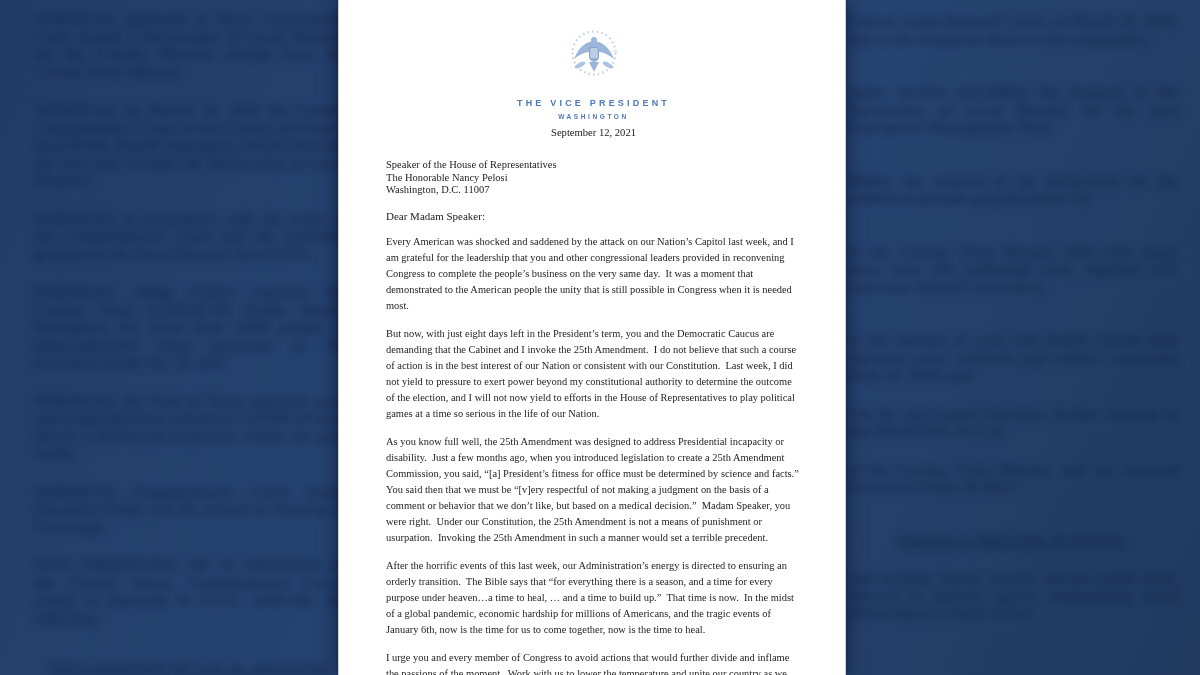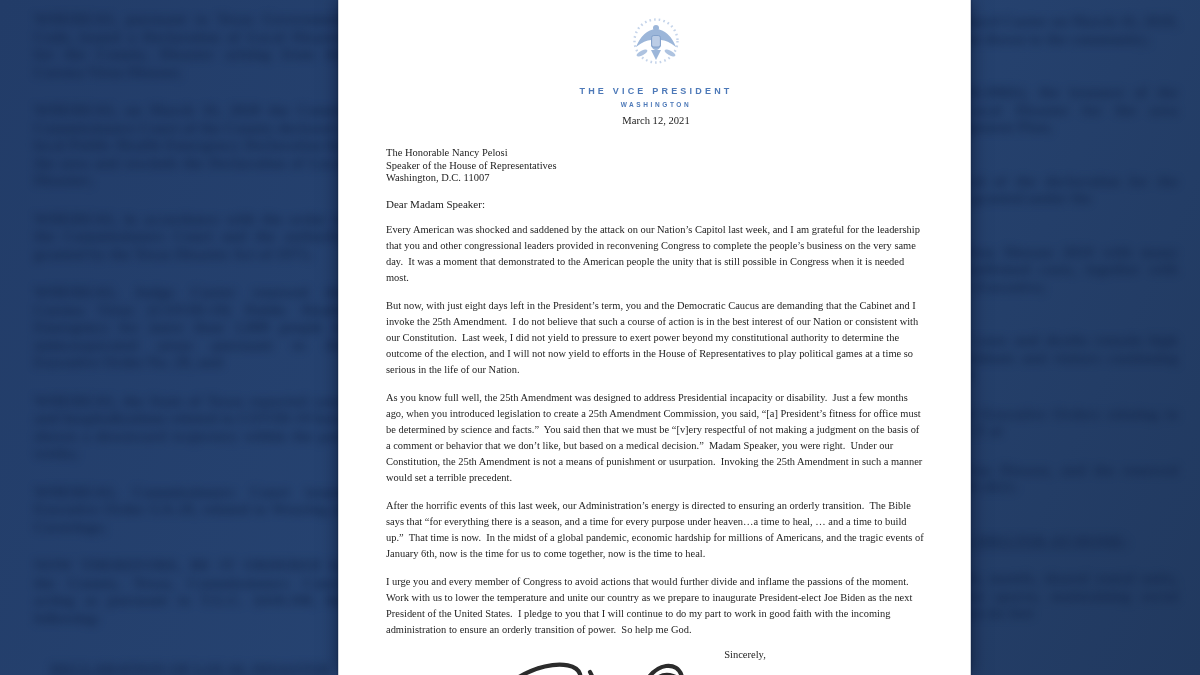--- a/index.html
+++ b/index.html
@@ -17,25 +17,25 @@
     filter:blur(4px); opacity:.92;
   }
   .bg-left  { left:34px;  width:312px; padding-top:10px; }
   .bg-right { left:848px; width:330px; padding-top:12px; }
   .bg-par { margin-bottom:21px; }
   .bg-heading { text-align:center; text-decoration:underline; margin:34px 0 20px 0; }
   .bg-gap-lg { margin-top:36px; }
 
   
   .page {
-    position:absolute; left:338px; top:0; width:633px; height:675px;
+    position:absolute; left:338px; top:0; width:508px; height:675px;
     background:#ffffff;
     border-left:1px solid #cdd2d9; border-right:1px solid #cdd2d9;
     box-shadow:0 0 16px rgba(3,10,30,.55), 0 0 2px rgba(3,10,30,.35);
-    padding:0 44px 0 47px; overflow:hidden; z-index:2;
+    padding:12px 44px 0 47px; overflow:hidden; z-index:2;
   }
 
   .seal { display:block; margin:17px auto 0 auto; width:52px; height:50px; filter:blur(.5px); }
 
   .lh-title {
     text-align:center; margin-top:19px;
     font-family:"Liberation Sans", sans-serif; font-weight:700;
     font-size:9px; letter-spacing:3.2px; color:#4d79b8;
   }
   .lh-sub {
@@ -94,25 +94,25 @@
       <path d="M5,30 Q12,13 25,12 Q38,13 45,30 Q36,23 30,23 L30,29 Q28,33 25,33 Q22,33 20,29 L20,23 Q14,23 5,30 Z" fill="#9cb6d9"></path>
       <circle cx="25" cy="11" r="3" fill="#9cb6d9"></circle>
       <rect x="20.6" y="18.5" width="8.8" height="11.5" rx="2.2" fill="#bccde6" stroke="#7d9cc7" stroke-width="0.9"></rect>
       <path d="M20,33 L25,43 L30,33 Z" fill="#9cb6d9"></path>
       <ellipse cx="11" cy="36" rx="6" ry="2.3" fill="#aec3e0" transform="rotate(-28 11 36)"></ellipse>
       <ellipse cx="39" cy="36" rx="6" ry="2.3" fill="#aec3e0" transform="rotate(28 39 36)"></ellipse>
     </svg>
 
     <div class="lh-title">THE VICE PRESIDENT</div>
     <div class="lh-sub">WASHINGTON</div>
-    <div class="lh-date">March 12, 2021</div>
+    <div class="lh-date">September 12, 2021</div>
 
     <div class="recipient">
+      <div>Speaker of the House of Representatives</div>
       <div>The Honorable Nancy Pelosi</div>
-      <div>Speaker of the House of Representatives</div>
       <div>Washington, D.C.  11007</div>
     </div>
 
     <div class="salutation">Dear Madam Speaker:</div>
 
     <p class="body-par">Every American was shocked and saddened by the attack on our Nation’s Capitol last week, and I am grateful for the leadership that you and other congressional leaders provided in reconvening Congress to complete the people’s business on the very same day.  It was a moment that demonstrated to the American people the unity that is still possible in Congress when it is needed most.</p>
     <p class="body-par">But now, with just eight days left in the President’s term, you and the Democratic Caucus are demanding that the Cabinet and I invoke the 25th Amendment.  I do not believe that such a course of action is in the best interest of our Nation or consistent with our Constitution.  Last week, I did not yield to pressure to exert power beyond my constitutional authority to determine the outcome of the election, and I will not now yield to efforts in the House of Representatives to play political games at a time so serious in the life of our Nation.</p>
     <p class="body-par">As you know full well, the 25th Amendment was designed to address Presidential incapacity or disability.  Just a few months ago, when you introduced legislation to create a 25th Amendment Commission, you said, “[a] President’s fitness for office must be determined by science and facts.”  You said then that we must be “[v]ery respectful of not making a judgment on the basis of a comment or behavior that we don’t like, but based on a medical decision.”  Madam Speaker, you were right.  Under our Constitution, the 25th Amendment is not a means of punishment or usurpation.  Invoking the 25th Amendment in such a manner would set a terrible precedent.</p>
     <p class="body-par">After the horrific events of this last week, our Administration’s energy is directed to ensuring an orderly transition.  The Bible says that “for everything there is a season, and a time for every purpose under heaven…a time to heal, … and a time to build up.”  That time is now.  In the midst of a global pandemic, economic hardship for millions of Americans, and the tragic events of January 6th, now is the time for us to come together, now is the time to heal.</p>
     <p class="body-par">I urge you and every member of Congress to avoid actions that would further divide and inflame the passions of the moment.  Work with us to lower the temperature and unite our country as we prepare to inaugurate President-elect Joe Biden as the next President of the United States.  I pledge to you that I will continue to do my part to work in good faith with the incoming administration to ensure an orderly transition of power.  So help me God.</p>

